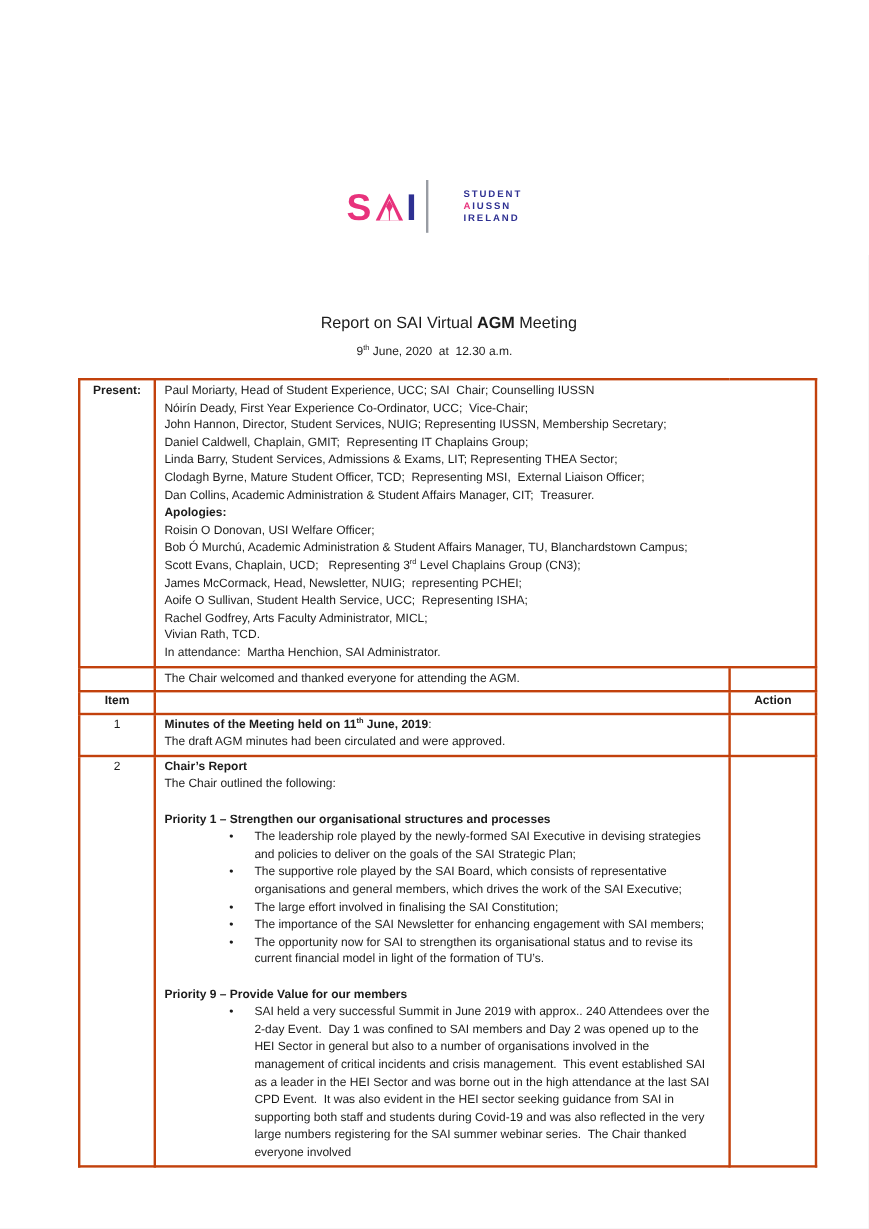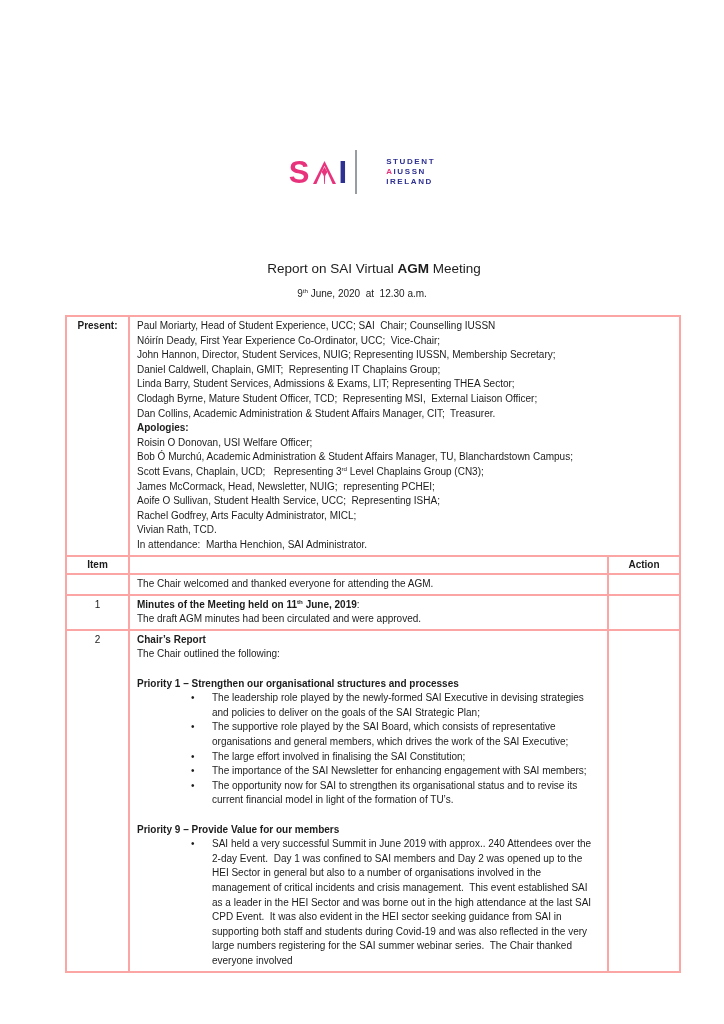--- a/index.html
+++ b/index.html
@@ -16,21 +16,21 @@
   .a-glyph{display:block;}
   .logo-divider{width:2px;height:44px;background:#989CA3;}
   .wordmark{font-size:8px;font-weight:bold;letter-spacing:1.6px;color:#2E3092;line-height:10px;margin-left:21px;}
   .pk{color:#E8327C;}
   
   .title{position:absolute;top:261px;left:0;width:100%;text-align:center;font-size:13.5px;padding-left:12px;}
   .dateline{position:absolute;top:288px;left:0;width:100%;text-align:center;font-size:10px;}
   sup{font-size:0.62em;vertical-align:super;line-height:0;}
   
   table.minutes{position:absolute;top:315px;left:65px;width:614px;border-collapse:collapse;table-layout:fixed;}
-  .minutes td{border:2px solid #fca5a5;vertical-align:top;font-size:10px;line-height:14.6px;padding:2px 7px;}
+  .minutes td{border:2px solid #c2410c;vertical-align:top;font-size:10px;line-height:14.6px;padding:2px 7px;}
   .col-item{width:63px;}
   .col-body{width:479px;}
   .col-action{width:72px;}
   .hdr-cell{font-weight:bold;text-align:center;font-size:11px;padding:1px 2px !important;}
   .num-cell{text-align:center;}
   .lbl-cell{text-align:center;font-weight:bold;}
   .line{white-space:pre-wrap;}
   .bold{font-weight:bold;}
   .spacer{height:14.6px;}
   .bullet{display:flex;padding-left:54px;}
@@ -88,29 +88,29 @@
         <div class="line"><span class="line">Scott Evans, Chaplain, UCD;   Representing 3</span><sup>rd</sup><span class="line"> Level Chaplains Group (CN3);</span></div>
         <div class="line">James McCormack, Head, Newsletter, NUIG;  representing PCHEI;</div>
         <div class="line">Aoife O Sullivan, Student Health Service, UCC;  Representing ISHA;</div>
         <div class="line">Rachel Godfrey, Arts Faculty Administrator, MICL;</div>
         <div class="line">Vivian Rath, TCD.</div>
         <div class="line">In attendance:  Martha Henchion, SAI Administrator.</div>
       </td>
     </tr>
 
     <tr>
+      <td></td>
+      <td class="line">The Chair welcomed and thanked everyone for attending the AGM.</td>
+      <td></td>
+    </tr>
+
+    <tr>
       <td class="hdr-cell">Item</td>
       <td></td>
       <td class="hdr-cell">Action</td>
-    </tr>
-
-    <tr>
-      <td></td>
-      <td class="line">The Chair welcomed and thanked everyone for attending the AGM.</td>
-      <td></td>
     </tr>
 
     <tr>
       <td class="num-cell">1</td>
       <td>
         <div class="line"><b><span>Minutes of the Meeting held on 11</span><sup>th</sup><span> June, 2019</span></b><span>:</span></div>
         <div class="line">The draft AGM minutes had been circulated and were approved.</div>
       </td>
       <td></td>
     </tr>

